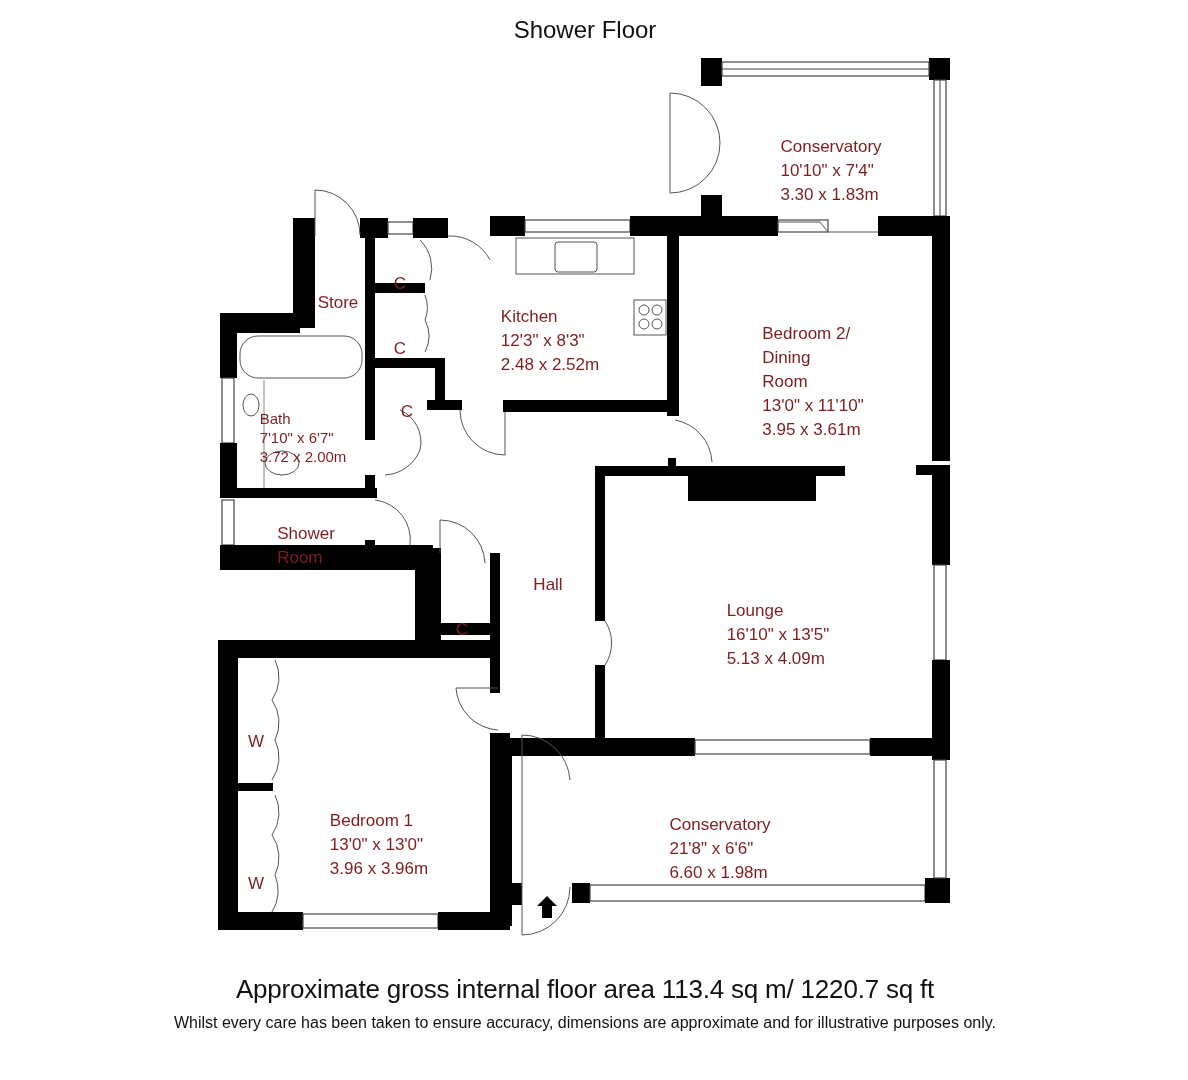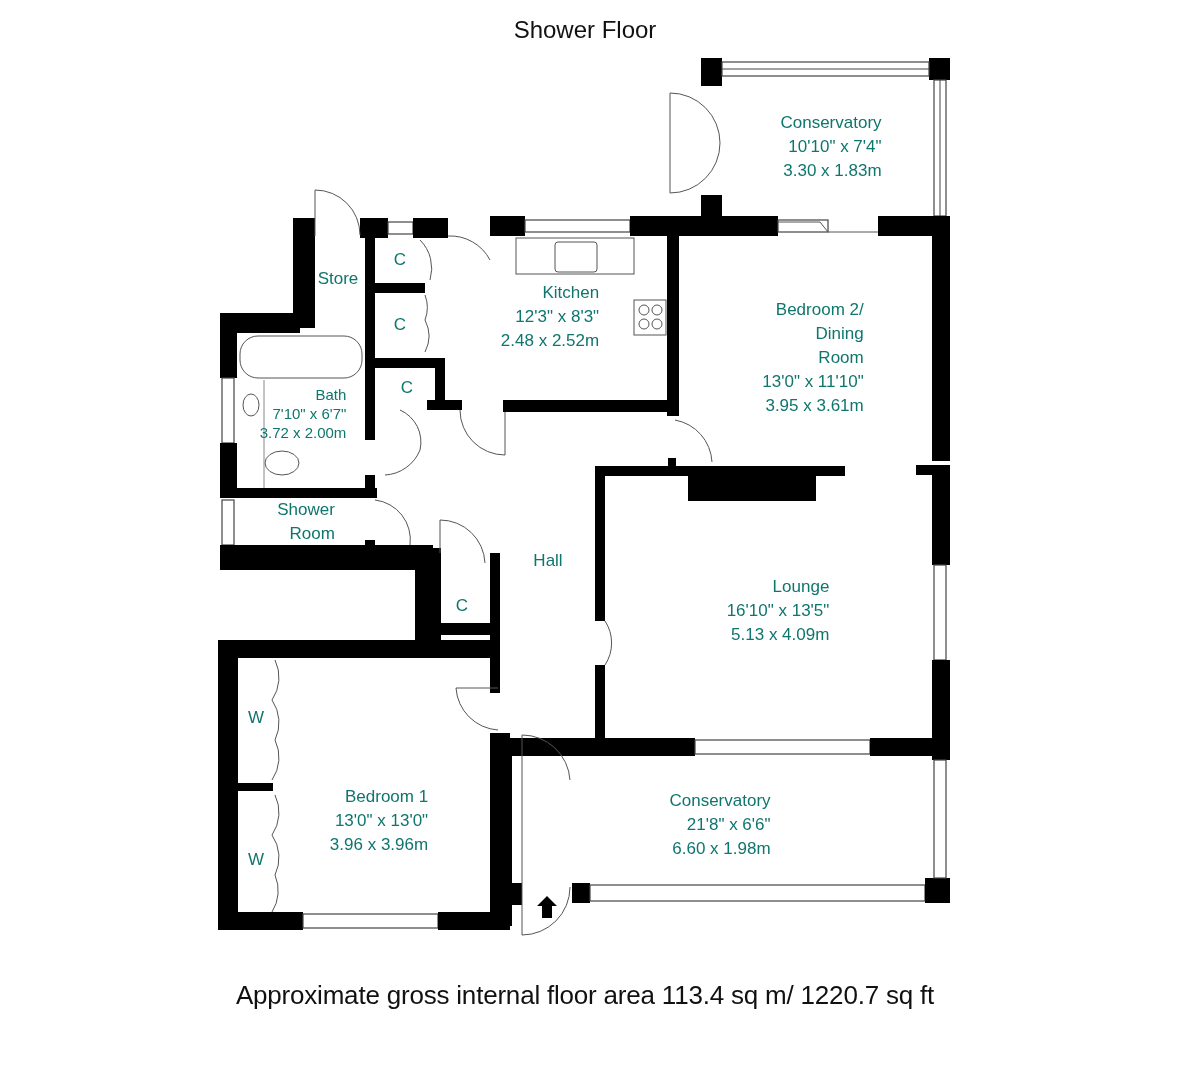--- a/index.html
+++ b/index.html
@@ -1,22 +1,22 @@
 <!DOCTYPE html>
 <html><head>
 <meta charset="utf-8">
 <style>
   html,body{margin:0;padding:0;background:#fff;}
   body{width:1188px;height:1080px;position:relative;overflow:hidden;font-family:"Liberation Sans",sans-serif;color:#111;}
   #plan{position:absolute;left:0;top:0;width:1188px;height:1080px;}
-  .lbl{position:absolute;text-align:right;font-size:17px;line-height:24px;color:#0f766e;white-space:nowrap;transform:translateX(-50%);}
+  .lbl{position:absolute;text-align:left;font-size:17px;line-height:24px;color:#7f1d1d;white-space:nowrap;transform:translateX(-50%);margin-top:24px;}
   .lbl.small{font-size:15px;line-height:19px;}
   .lbl div{display:block;}
   .title{position:absolute;left:0;width:1170px;top:16px;text-align:center;font-size:24px;}
-  .area{position:absolute;left:0;width:1170px;top:974px;text-align:center;font-size:26px;letter-spacing:-0.2px;margin-top:6px;}
+  .area{position:absolute;left:0;width:1170px;top:974px;text-align:center;font-size:26px;letter-spacing:-0.2px;}
   .disc{position:absolute;left:0;width:1170px;top:1012px;text-align:center;font-size:16px;line-height:21px;}
   .wall{fill:#000;}
   .win{fill:#fff;stroke:#444;stroke-width:1.2;}
   .door{fill:none;stroke:#555;stroke-width:1;}
   .fix{fill:#fff;stroke:#555;stroke-width:1;}
   .arr{fill:#000;}
 </style>
 </head>
 <body>
 
@@ -209,13 +209,14 @@
   </div>
 
 <div class="lbl" style="left:720px;top:789px;">
   <div>Conservatory</div>
   <div>21'8" x 6'6"</div>
   <div>6.60 x 1.98m</div>
 </div>
 
 <div class="area">Approximate gross internal floor area 113.4 sq m/ 1220.7 sq ft</div>
 <div class="disc">
+  <div>Whilst every care has been taken to ensure accuracy, dimensions are approximate and for illustrative purposes only.</div>
 </div>
 
 </body></html>

